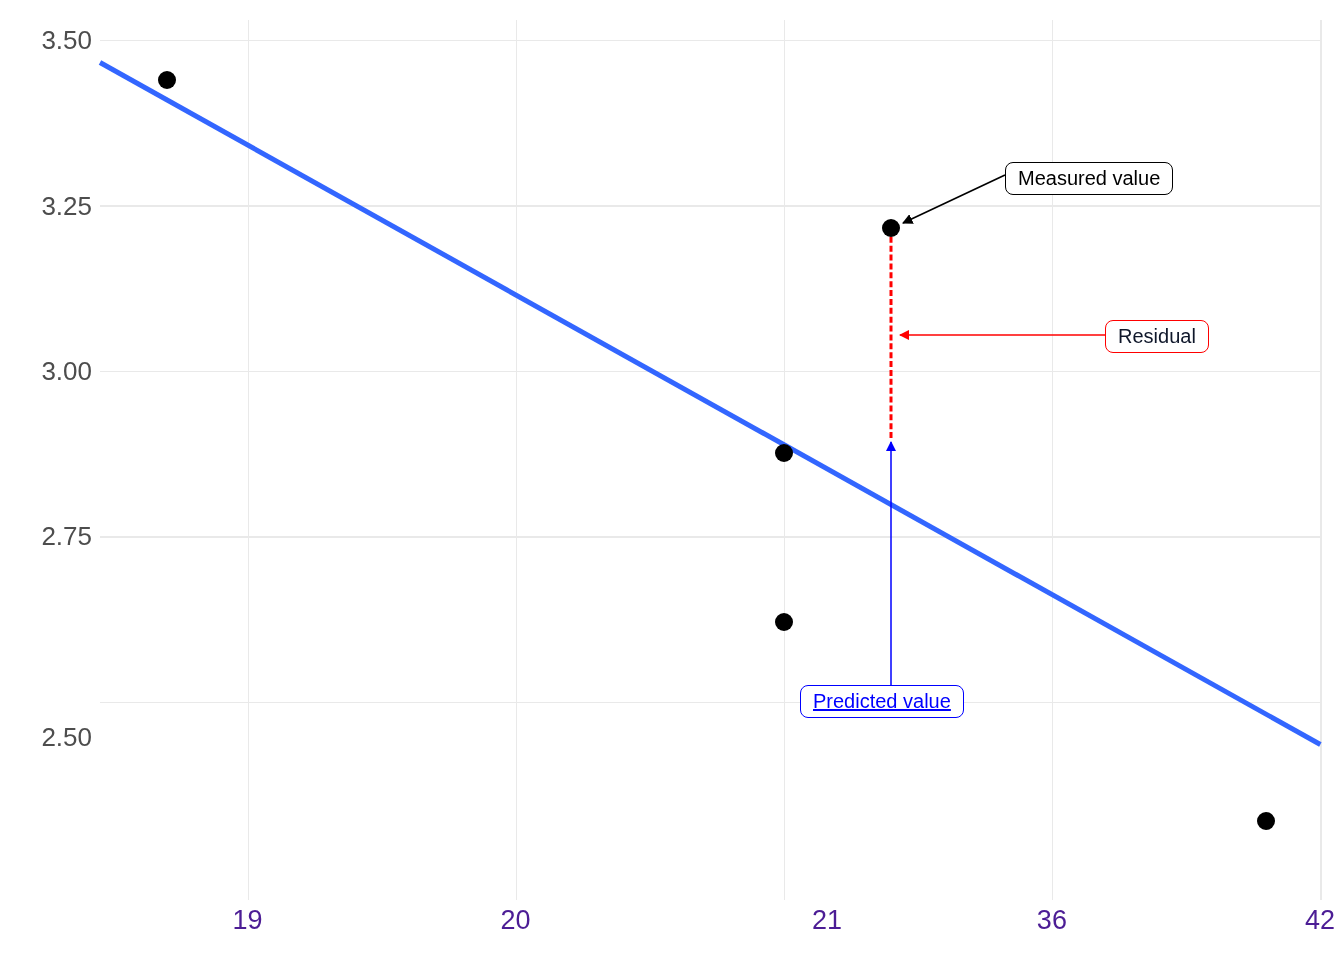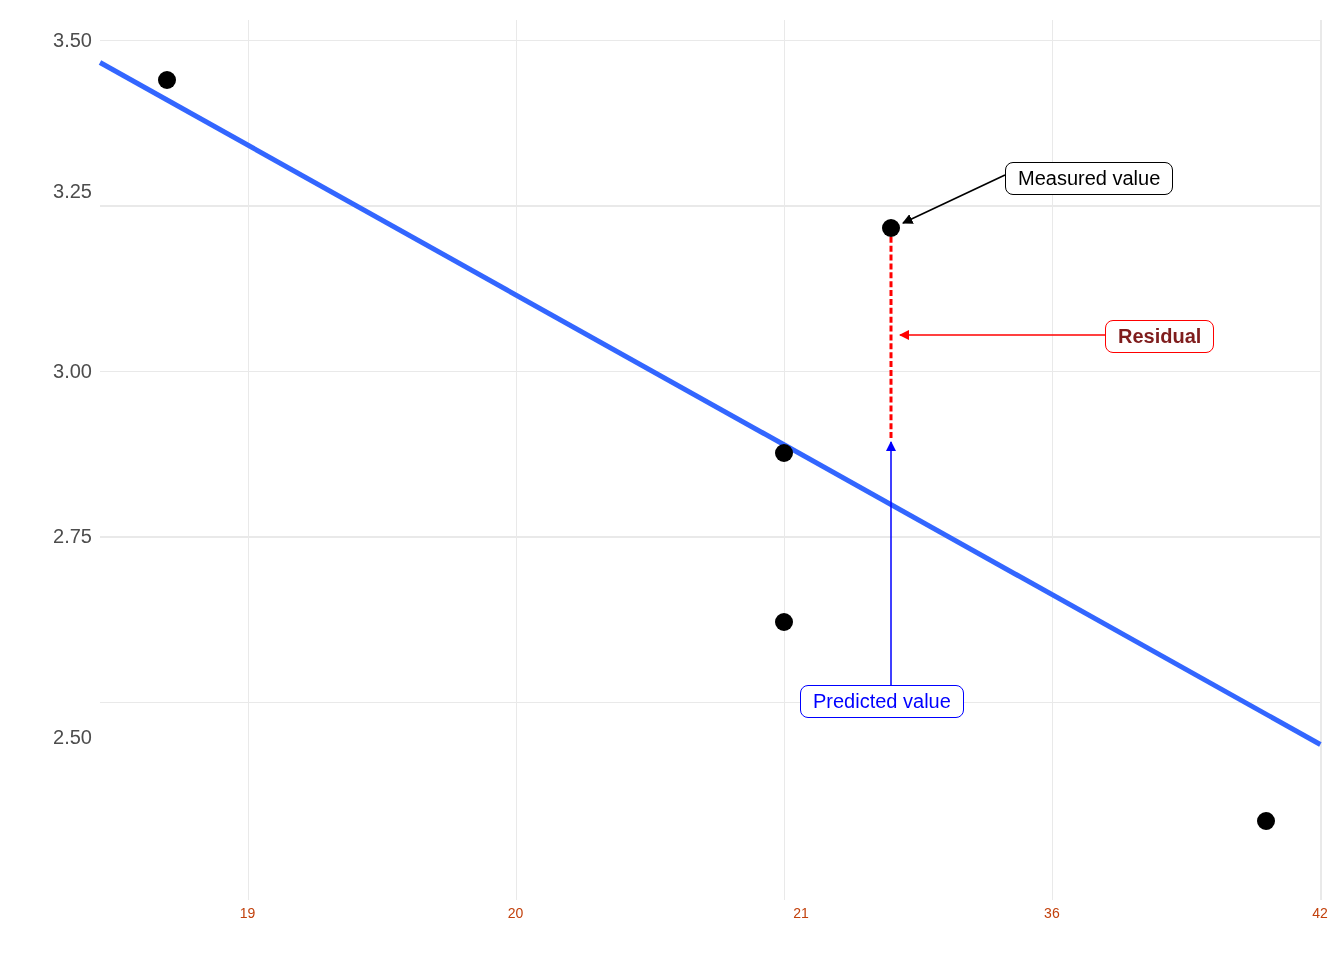--- a/index.html
+++ b/index.html
@@ -24,29 +24,29 @@
   }
   .grid-line-v, .grid-line-h {
     position: absolute;
     background: #e9e9e9;
   }
   .grid-line-v { width: 1.5px; height: 100%; top: 0; }
   .grid-line-h { height: 1.5px; width: 100%; left: 0; }
   .tick-label-x {
     position: absolute;
     top: 905px;
-    font-size: 14px;
-    color: #c2410c;
+    font-size: 27px;
+    color: #4c1d95;
     transform: translateX(-50%);
     white-space: nowrap;
   }
   .tick-label-y {
     position: absolute;
     right: 1252px;
-    font-size: 20px;
+    font-size: 26px;
     color: #4d4d4d;
     transform: translateY(-50%);
     white-space: nowrap;
   }
   .point {
     position: absolute;
     width: 18px;
     height: 18px;
     margin-left: -9px;
     margin-top: -9px;
@@ -68,22 +68,22 @@
   .ann-box {
     position: absolute;
     padding: 4px 12px;
     font-size: 20px;
     background: #ffffff;
     border: 1.2px solid;
     border-radius: 8px;
     white-space: nowrap;
   }
   .ann-black { color: #000000; border-color: #000000; }
-  .ann-red   { color: #7f1d1d; border-color: #ff0000; font-weight: bold; }
-  .ann-blue  { color: #0000ff; border-color: #0000ff; }
+  .ann-red   { color: #0f172a; border-color: #ff0000; }
+  .ann-blue  { color: #0000ff; border-color: #0000ff; text-decoration: underline; }
   svg.arrows {
     position: absolute;
     left: 0; top: 0;
     width: 100%; height: 100%;
     overflow: visible;
     pointer-events: none;
   }
 </style>
 </head>
 <body>
@@ -135,23 +135,23 @@
     <div class="point" style="left:1166.4px;top:800.6px"></div>
 
     <div class="ann-box ann-black" style="left:905px; top:142px;">Measured value</div>
     <div class="ann-box ann-red" style="left:1005px; top:300px;">Residual</div>
     <div class="ann-box ann-blue" style="left:700px; top:665px;">Predicted value</div>
 
   </div>
 
   <div class="tick-label-x" style="left:247.5px">19</div>
   <div class="tick-label-x" style="left:515.6px">20</div>
-  <div class="tick-label-x" style="left:801px">21</div>
+  <div class="tick-label-x" style="left:827px">21</div>
   <div class="tick-label-x" style="left:1051.9px">36</div>
   <div class="tick-label-x" style="left:1320px">42</div>
 
   <div class="tick-label-y" style="top:737px">2.50</div>
   <div class="tick-label-y" style="top:536.1px">2.75</div>
   <div class="tick-label-y" style="top:370.7px">3.00</div>
-  <div class="tick-label-y" style="top:191px">3.25</div>
+  <div class="tick-label-y" style="top:206px">3.25</div>
   <div class="tick-label-y" style="top:39.8px">3.50</div>
 
 </div>
 
 </body></html>

